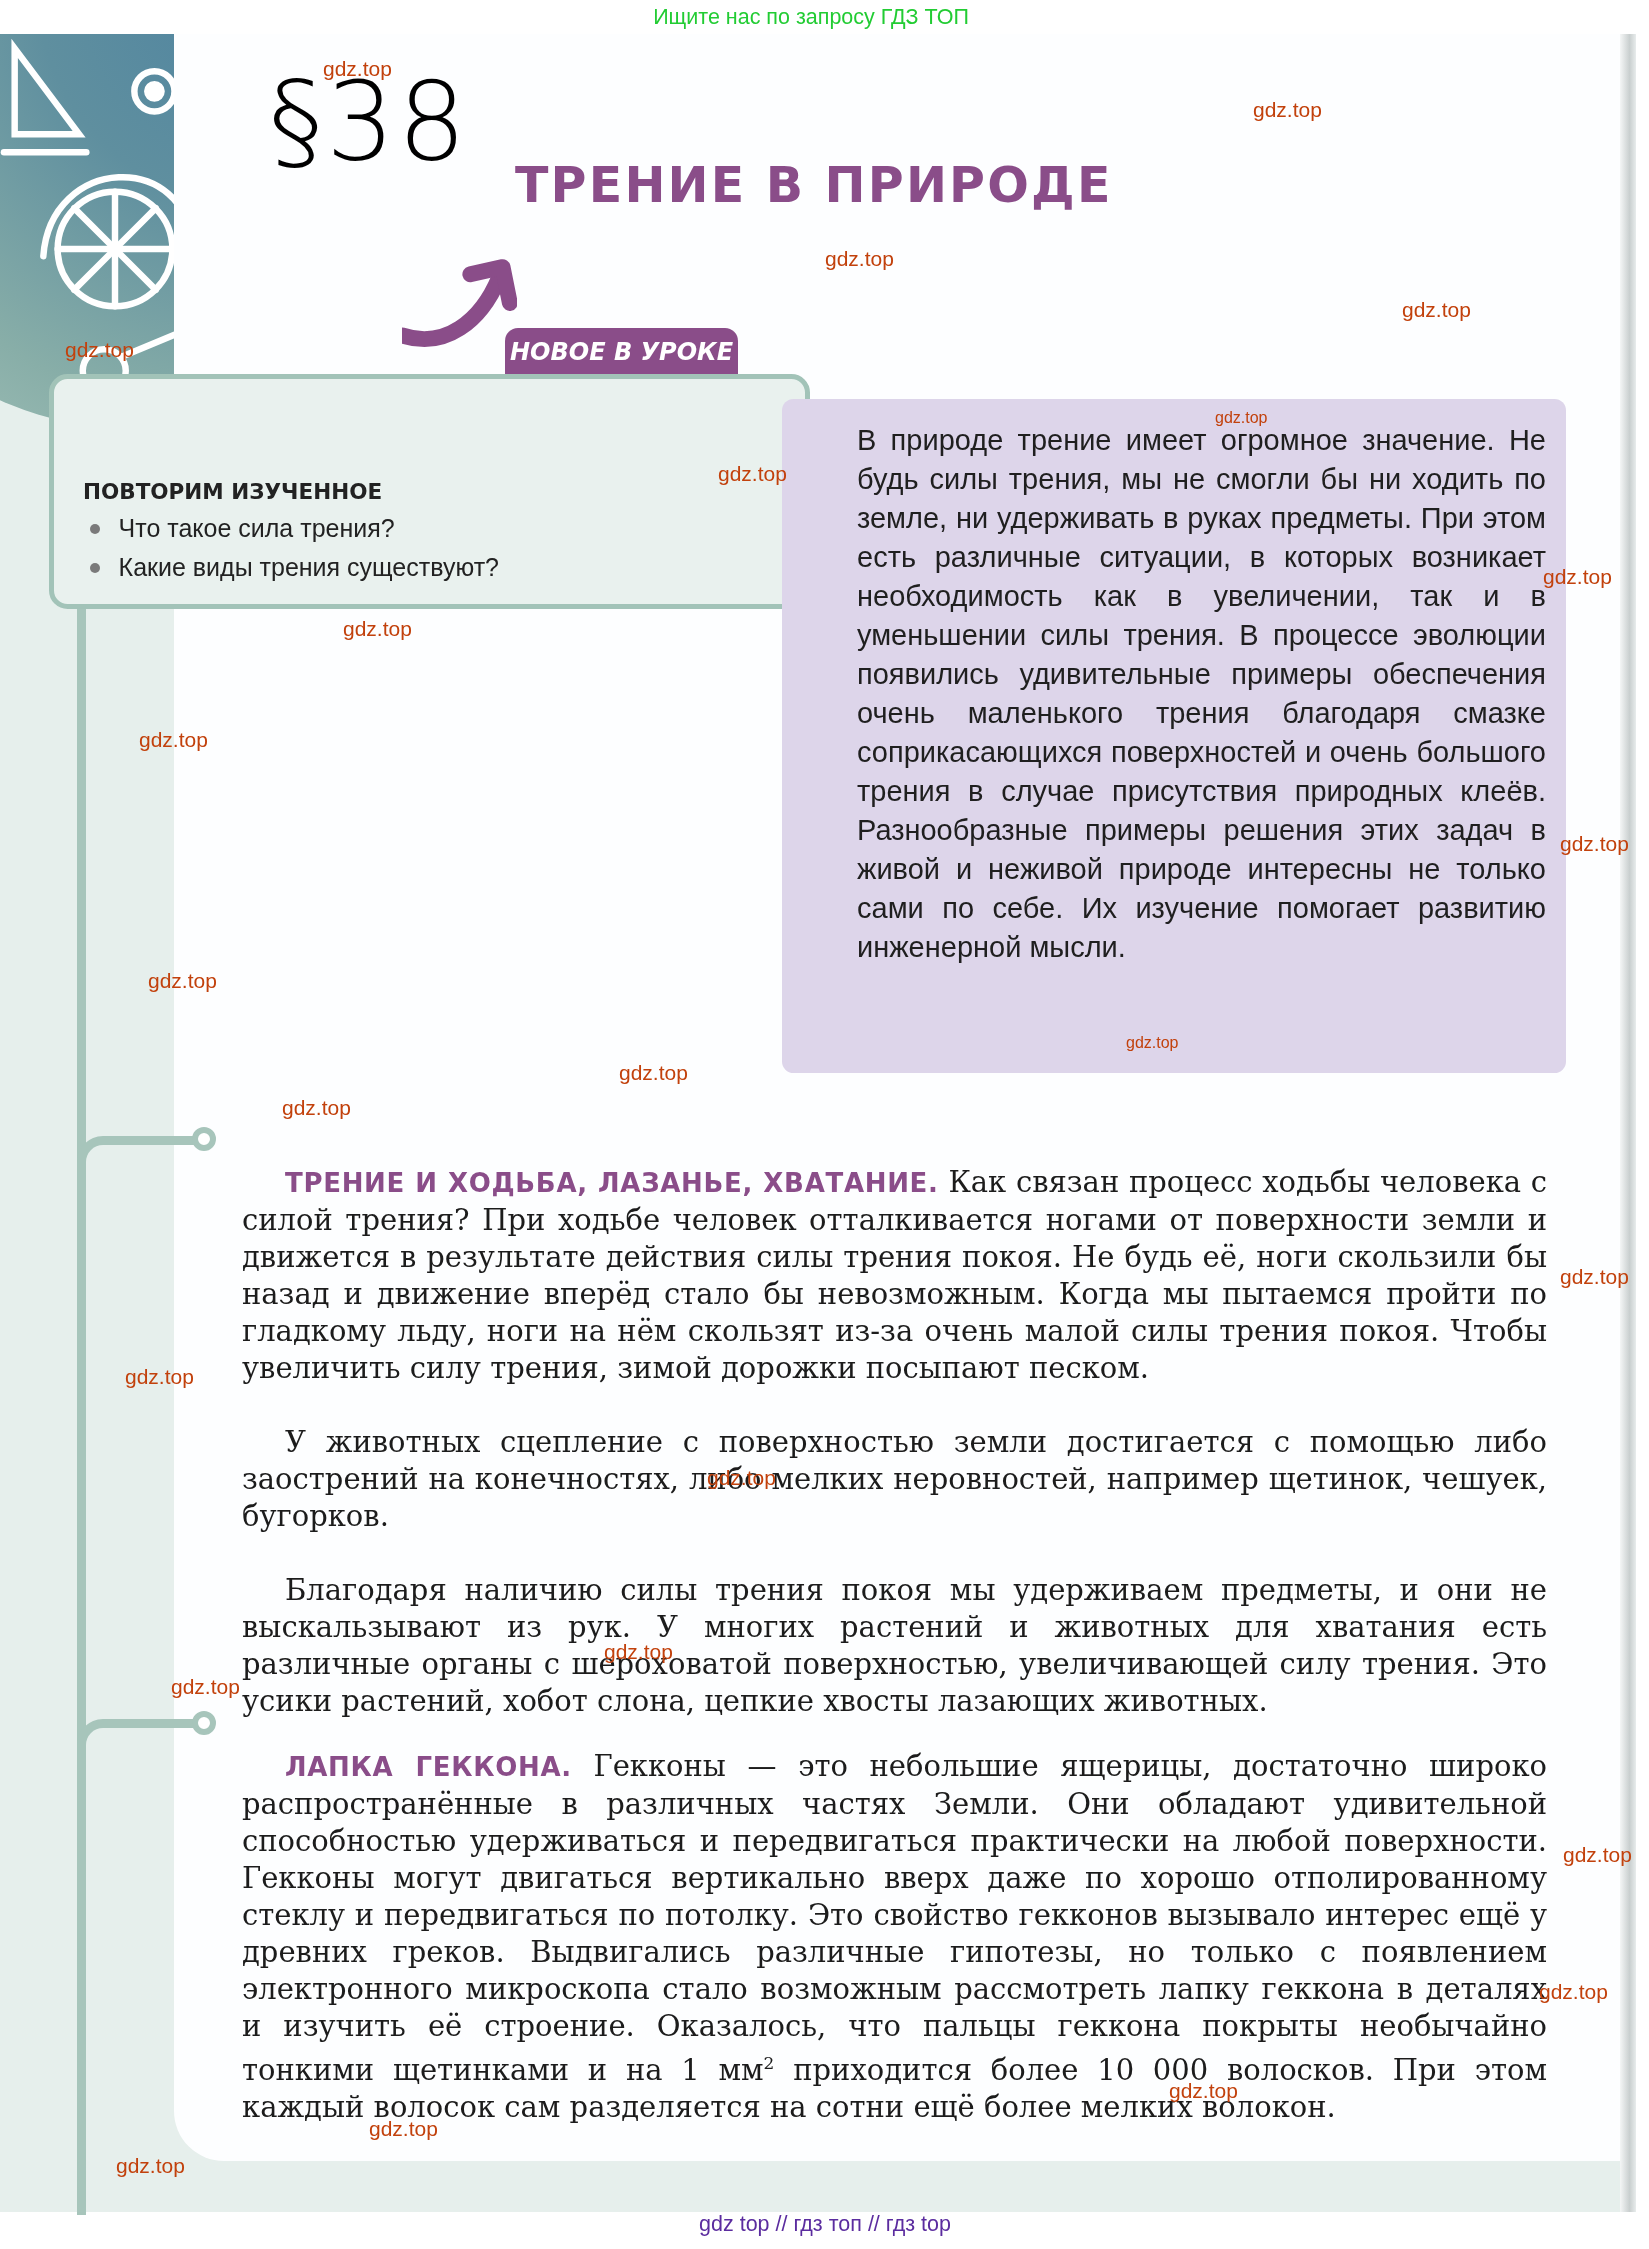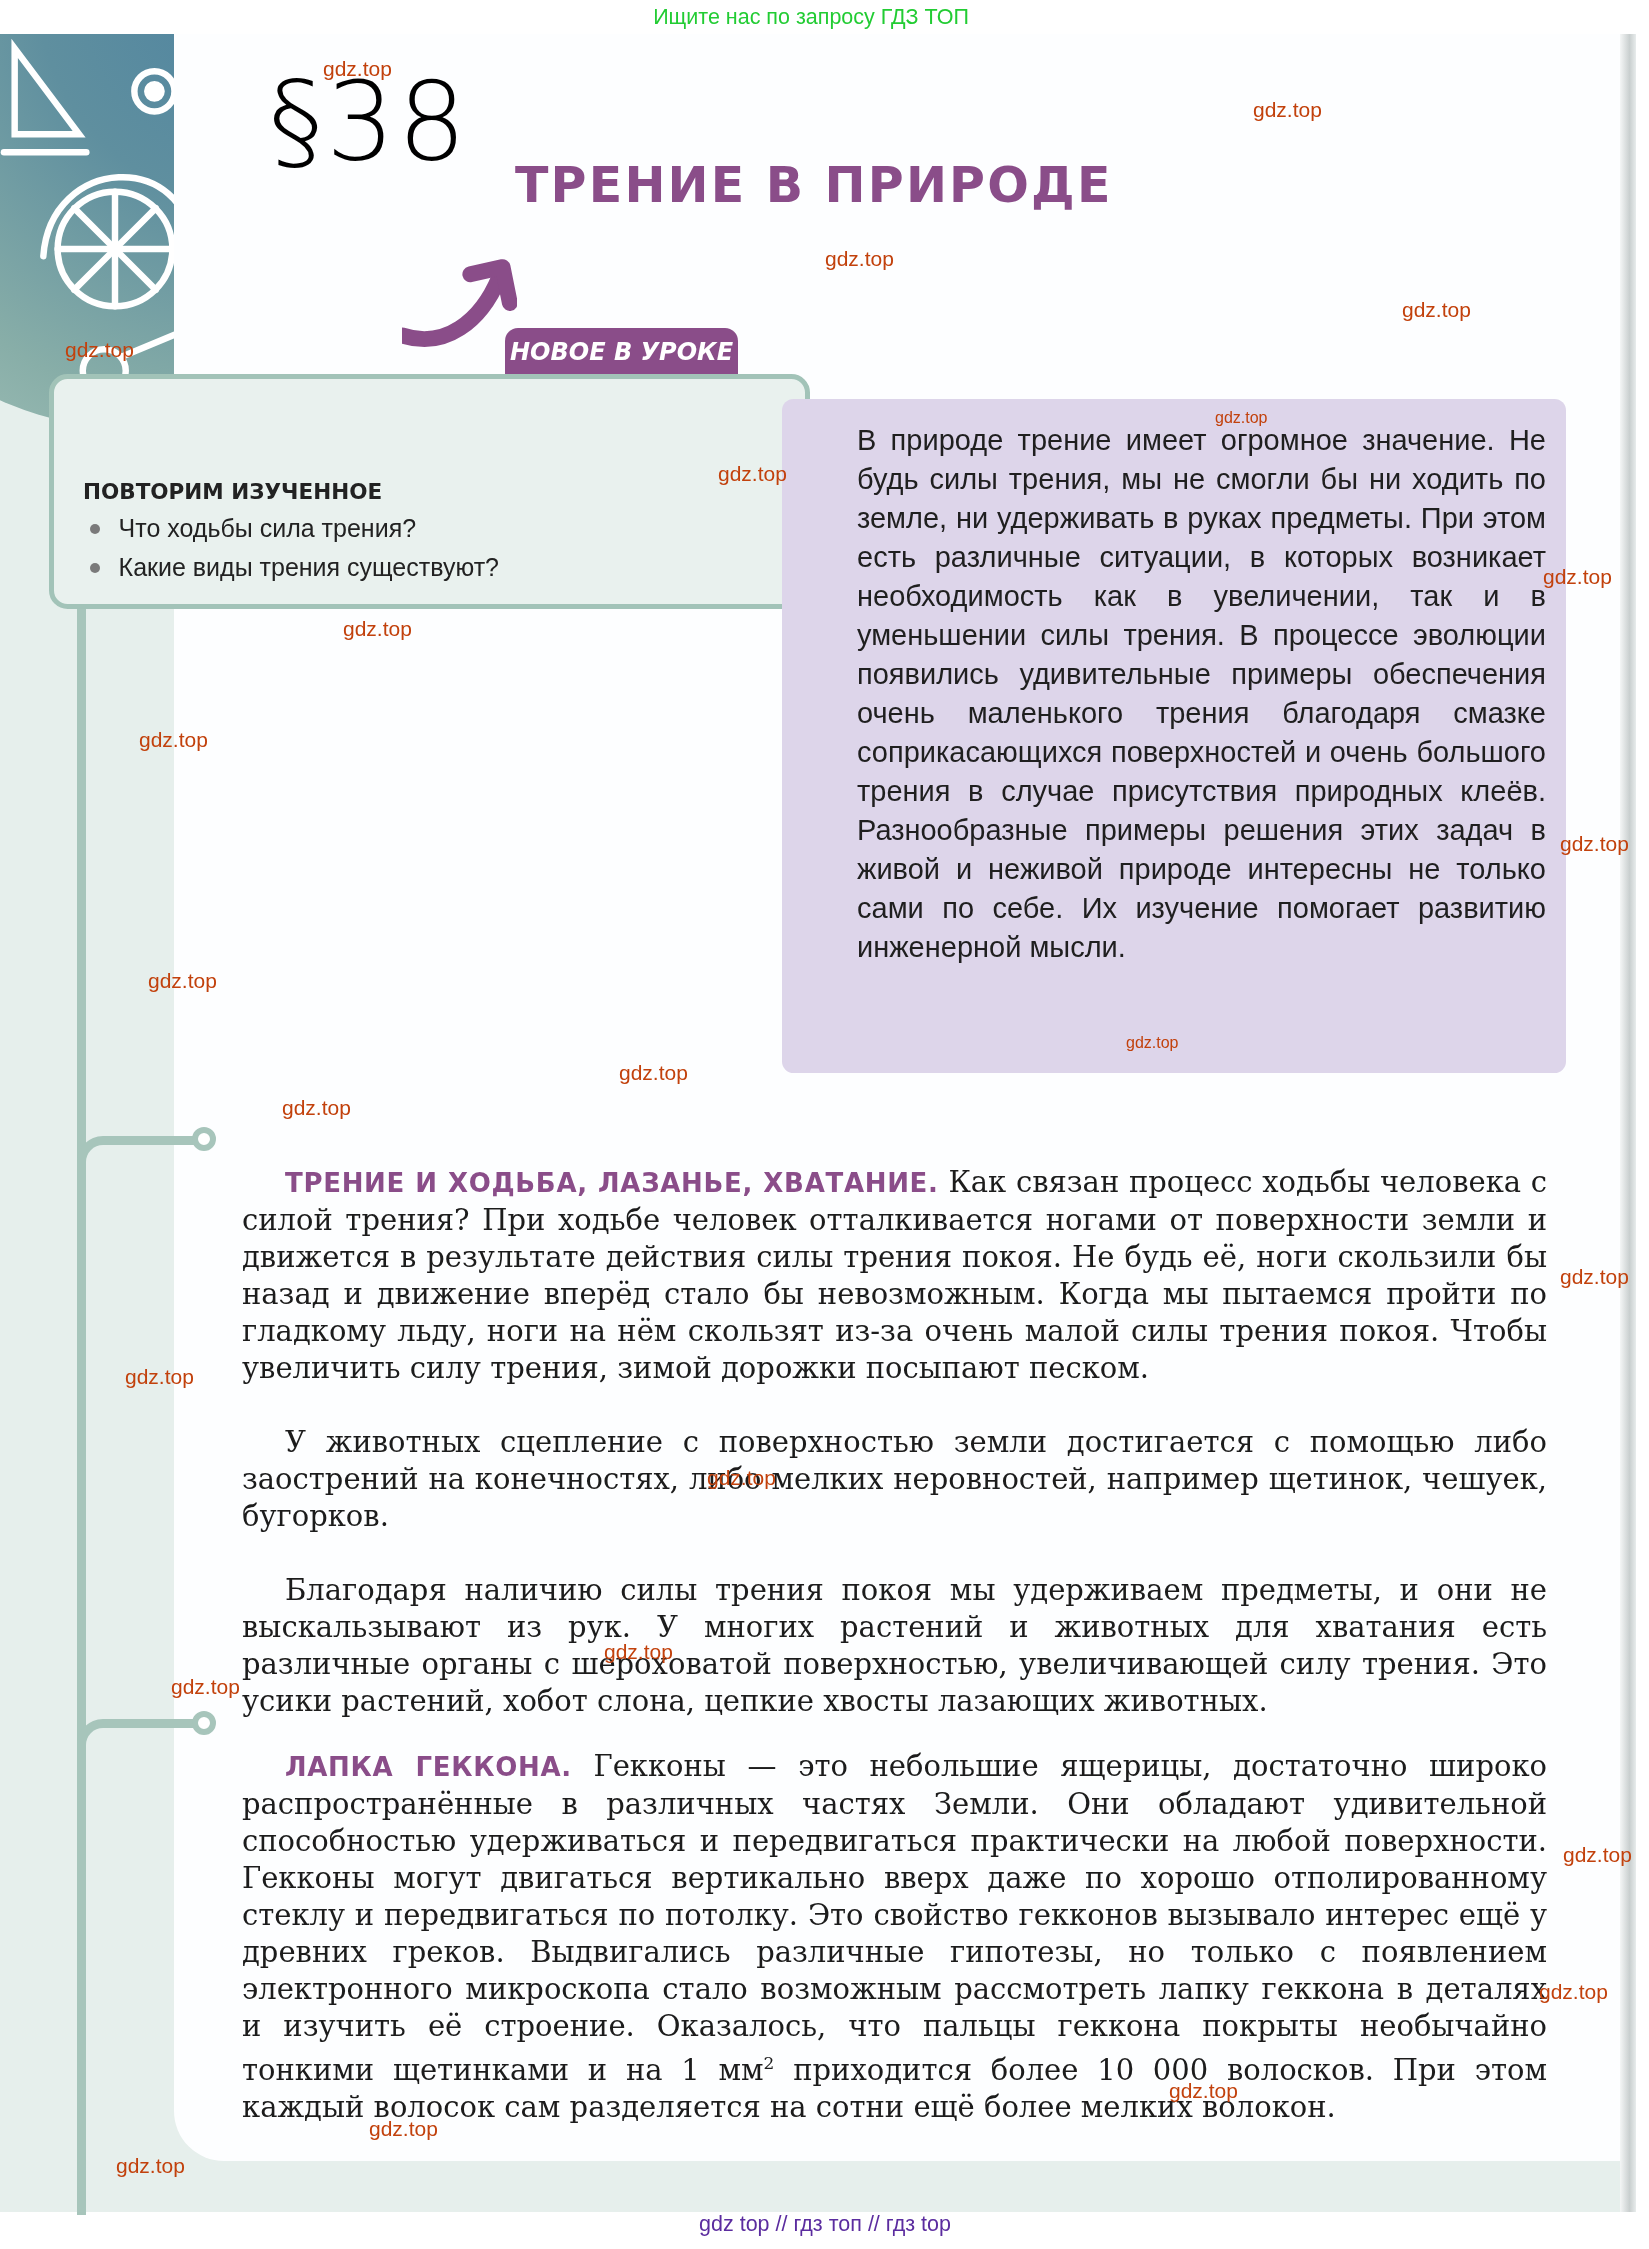--- a/index.html
+++ b/index.html
@@ -87,21 +87,21 @@
   <span>§</span><span>38</span>
 </div>
 <div class="abs title">ТРЕНИЕ В ПРИРОДЕ</div>
 
 <div class="abs badge">НОВОЕ В УРОКЕ</div>
 
 <div class="abs goals-box">
   <div class="abs repeat-heading">ПОВТОРИМ ИЗУЧЕННОЕ</div>
   <div class="abs bullet-item" style="left:36px;top:135px">
     <span class="bullet"></span>
-    <span>Что ходьбы сила трения?</span>
+    <span>Что такое сила трения?</span>
   </div>
   <div class="abs bullet-item" style="left:36px;top:174px">
     <span class="bullet"></span>
     <span>Какие виды трения существуют?</span>
   </div>
 </div>
 
 <div class="abs intro-box">
   <div class="intro-text">В природе трение имеет огромное значение. Не будь силы трения, мы не смогли бы ни ходить по земле, ни удерживать в руках предметы. При этом есть различные ситуации, в которых возникает необходимость как в увеличении, так и в уменьшении силы трения. В процессе эволюции появились удивительные примеры обеспечения очень маленького трения благодаря смазке соприкасающихся поверхностей и очень большого трения в случае присутствия природных клеёв. Разнообразные примеры решения этих задач в живой и неживой природе интересны не только сами по себе. Их изучение помогает развитию инженерной мысли.</div>
 </div>

